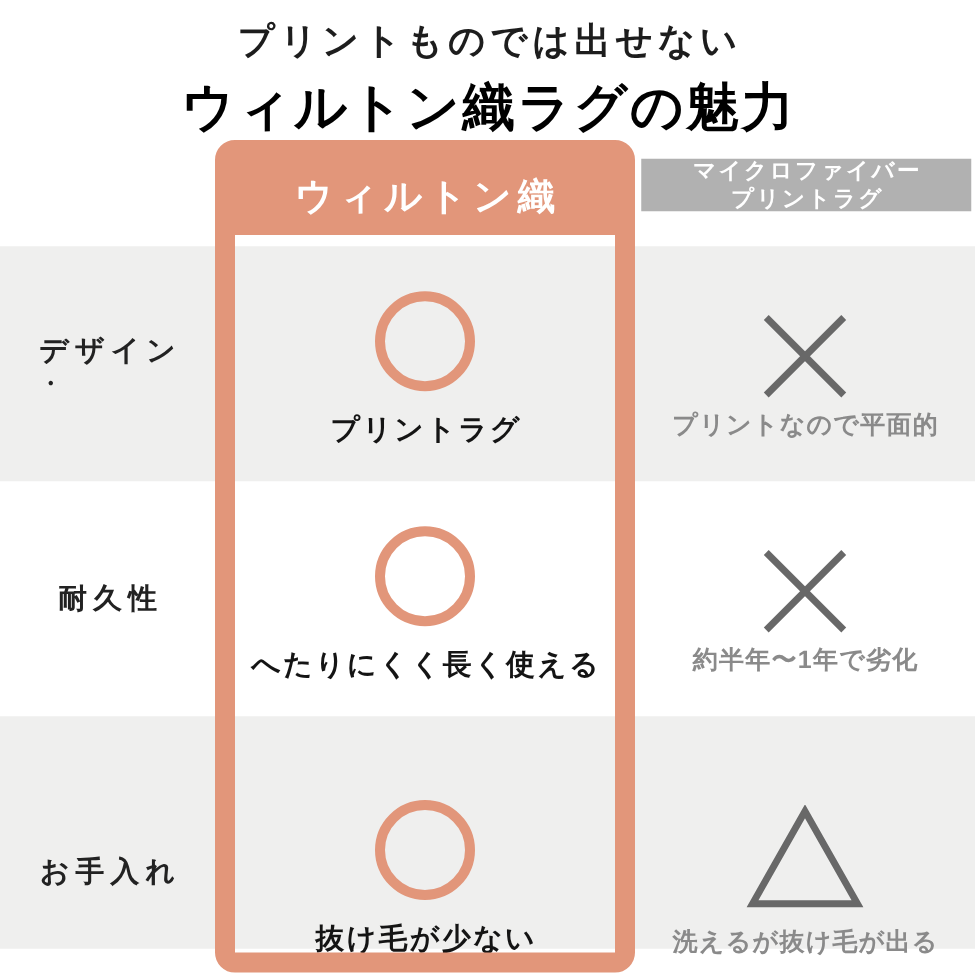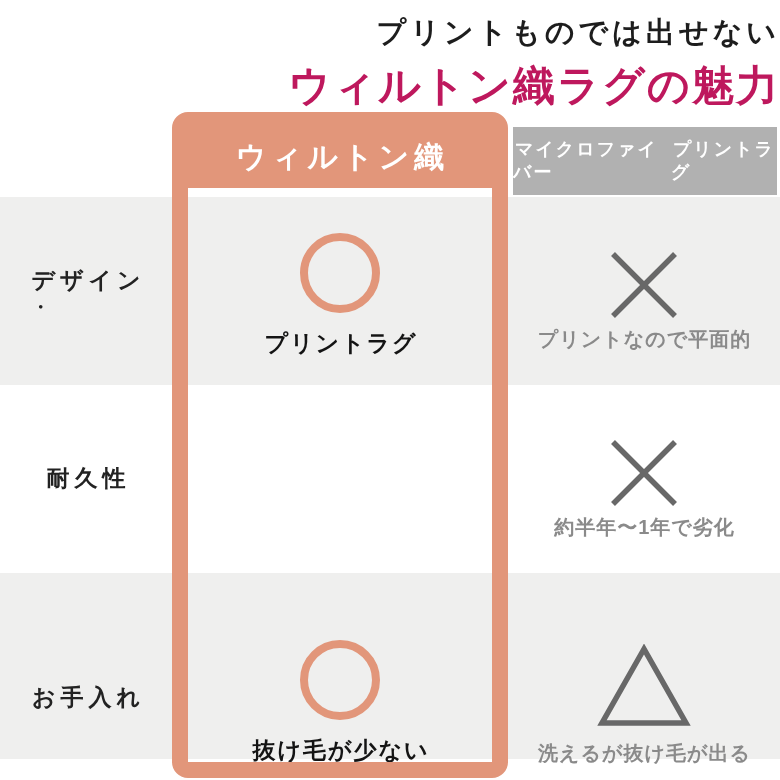--- a/index.html
+++ b/index.html
@@ -2,24 +2,24 @@
 <html><head>
 <meta charset="utf-8">
 <style>
   * { margin:0; padding:0; box-sizing:border-box; }
   html,body { width:780px; height:780px; background:#ffffff; overflow:hidden; }
   body { font-family:"Liberation Sans","DejaVu Sans",sans-serif; position:relative; }
 
   .page { position:absolute; inset:0; }
 
   
-  .title-block { position:absolute; top:0; left:0; width:780px; text-align:right; }
+  .title-block { position:absolute; top:0; left:0; width:780px; text-align:center; }
   .title-sub  { margin-top:13px; font-size:29px; font-weight:bold; color:#1d1d1d;
                 letter-spacing:4px; text-indent:4px; }
-  .title-main { margin-top:5px; font-size:42px; font-weight:bold; color:#be185d;
+  .title-main { margin-top:5px; font-size:42px; font-weight:bold; color:#000000;
                 letter-spacing:2px; text-indent:2px; }
 
   
   .band { position:absolute; left:0; width:780px; background:#efefee; }
   .band-1 { top:197px; height:188px; }
   .band-3 { top:573px; height:186px; }
 
   
   .row { position:absolute; left:0; width:780px; }
   .row-1 { top:197px; height:188px; }
@@ -48,22 +48,22 @@
   
   .wilton-frame { position:absolute; left:172px; top:112px; width:336px; height:666px;
                   border:16px solid #e2967a; border-radius:16px; overflow:hidden;
                   pointer-events:none; }
   .wilton-header { height:62px; margin:-2px -2px 0 -2px; background:#e2967a;
                    display:flex; align-items:center; justify-content:center;
                    color:#ffffff; font-size:30px; font-weight:bold;
                    letter-spacing:5px; text-indent:5px; }
 
   
-  .print-header { position:absolute; left:513px; top:127px; width:264px; height:68px;
-                  background:#b1b1b1; display:flex; flex-direction:row;
+  .print-header { position:absolute; left:513px; top:127px; width:264px; height:42px;
+                  background:#b1b1b1; display:flex; flex-direction:column;
                   align-items:center; justify-content:center;
                   color:#ffffff; font-size:18px; font-weight:bold; line-height:1.3;
                   letter-spacing:2px; text-indent:2px; }
 </style>
 </head>
 <body>
 
 <div class="page">
 
   <header class="title-block">
@@ -93,20 +93,24 @@
       <div class="print-caption">プリントなので平面的</div>
     </div>
   </div>
 
   <div class="row row-2">
     <div class="cell label-cell">
       <div class="row-label">
         <div>耐久性</div>
       </div>
     </div>
+    <div class="cell wilton-cell">
+      <div class="circle-mark"></div>
+      <div class="wilton-caption">へたりにくく長く使える</div>
+    </div>
     <div class="cell print-cell">
       <svg class="mark-svg" width="70" height="70" viewBox="0 0 70 70">
         <line x1="4" y1="4" x2="66" y2="66" stroke="#686868" stroke-width="5.5"></line>
         <line x1="66" y1="4" x2="4" y2="66" stroke="#686868" stroke-width="5.5"></line>
       </svg>
       <div class="print-caption">約半年〜1年で劣化</div>
     </div>
   </div>
 
   <div class="row row-3">

